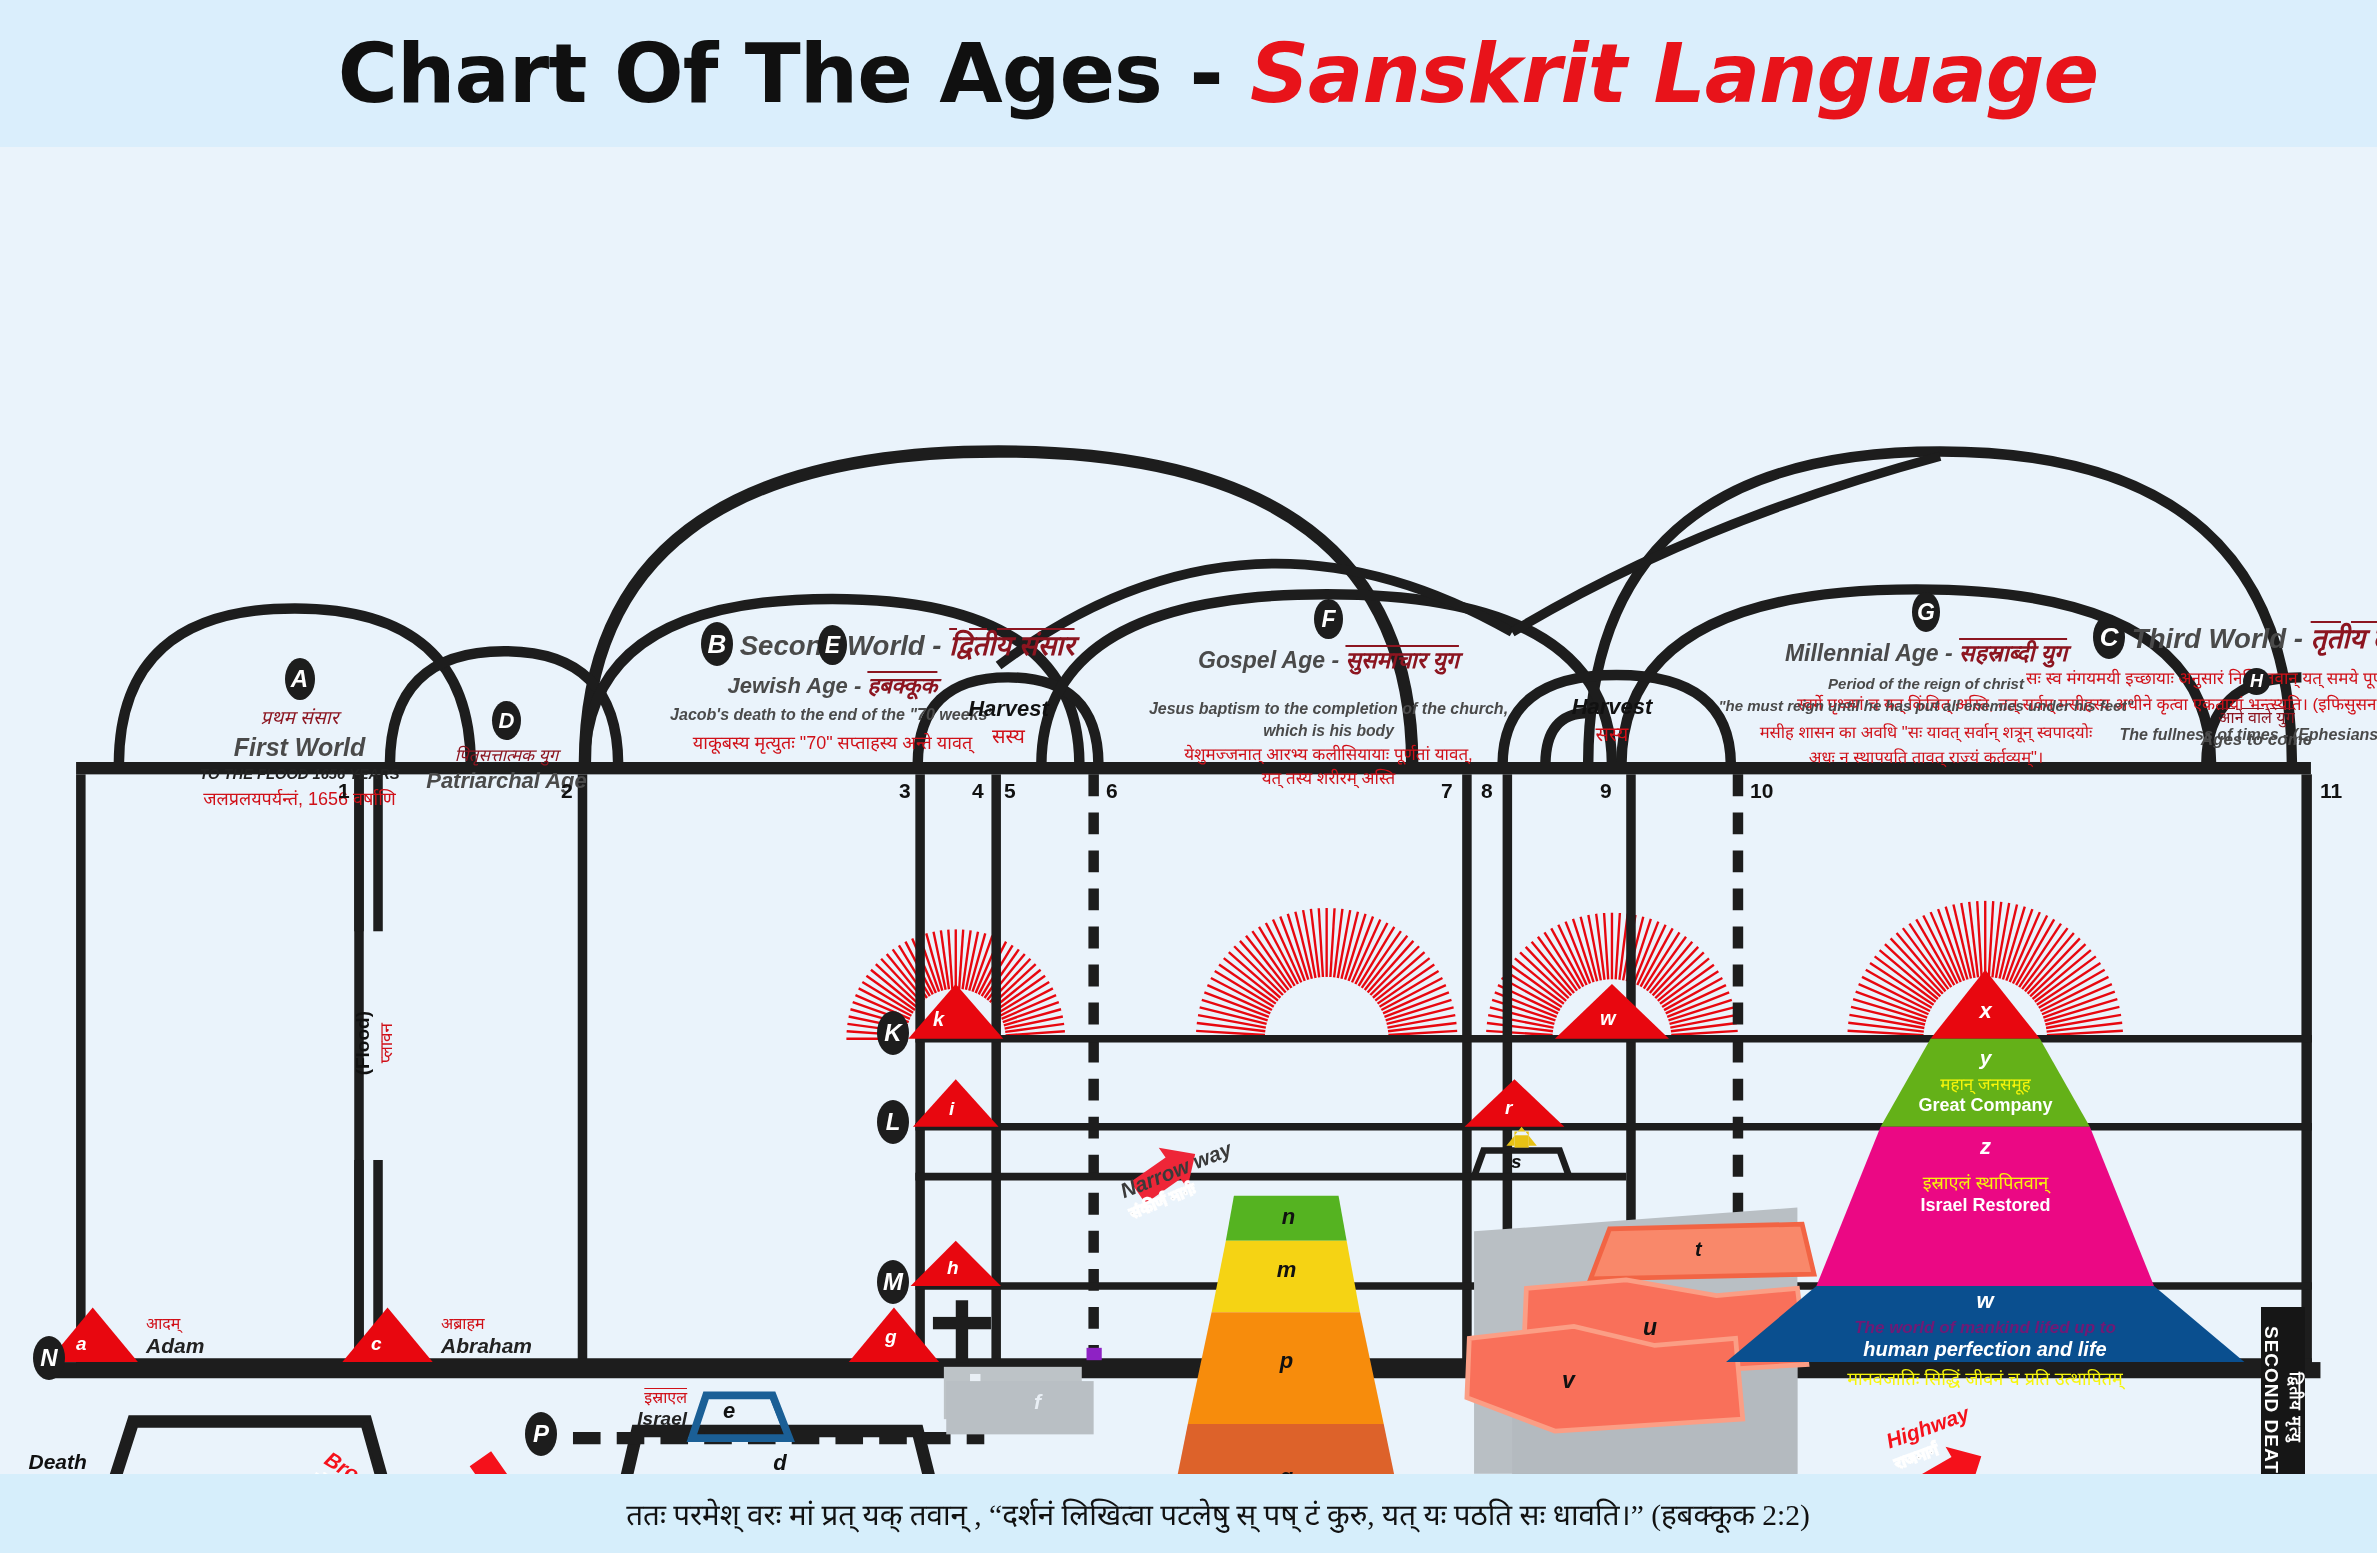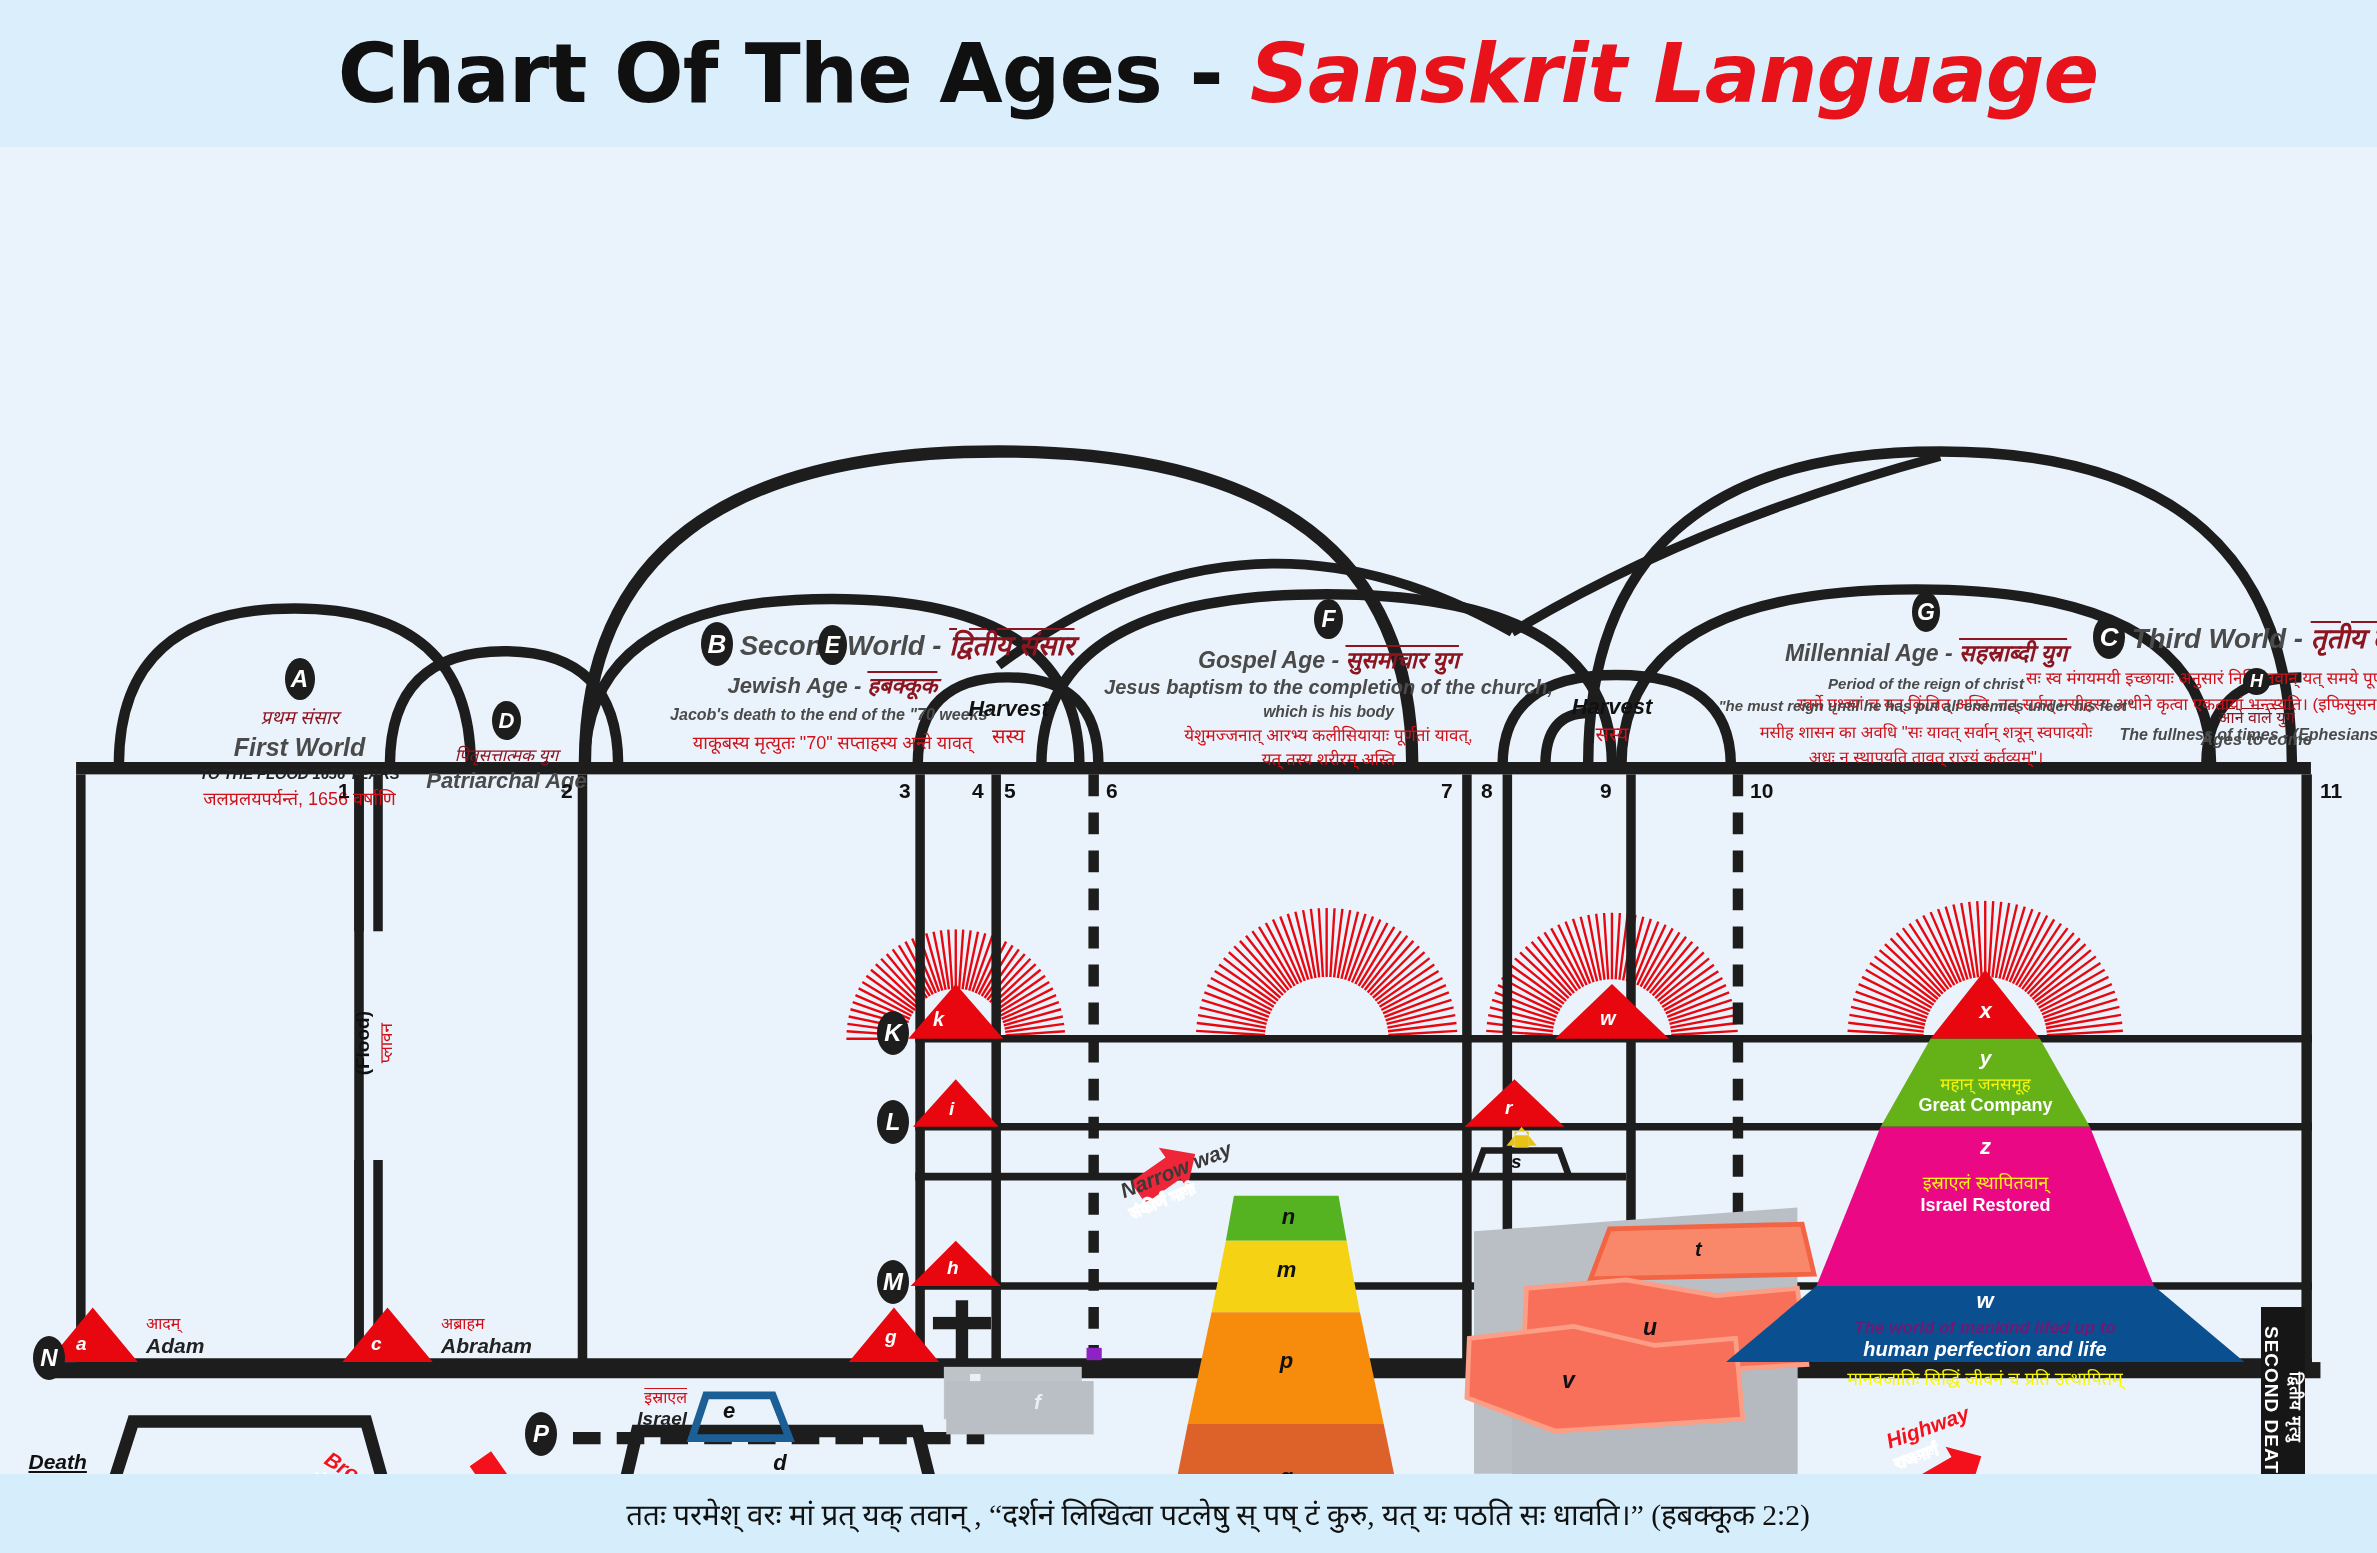--- a/index.html
+++ b/index.html
@@ -587,21 +587,21 @@
   <div class="txt" style="left:590px; top:478px; width:485px; text-align:center;">
     <div class="circ" style="position:relative;display:inline-flex;width:28.5px;height:40px;font-size:23px;">E</div>
     <div style="font-size:22px;margin-top:3.8px;" class="gray-it"><span>Jewish Age - </span><span class="sa-dark" style="text-decoration:overline;font-style:italic;">हबक्कूक</span></div>
     <div class="gray-it" style="font-size:16px;margin-top:7.6px;">Jacob's death to the end of the "70 weeks"</div>
     <div class="sa" style="font-size:18px;margin-top:5.7px;">याकूबस्य मृत्युतः "70" सप्ताहस्य अन्ते यावत्</div>
   </div>
 
   <div class="txt" style="left:1048px; top:452px; width:561px; text-align:center;">
     <div class="circ" style="position:relative;display:inline-flex;width:28.5px;height:40px;font-size:23px;">F</div>
     <div style="font-size:23px;margin-top:3.8px;" class="gray-it"><span>Gospel Age - </span><span class="sa-dark" style="text-decoration:overline;font-style:italic;">सुसमाचार युग</span></div>
-    <div class="gray-it" style="font-size:20px;margin-top:1px;">Jesus baptism to the completion of the church,</div>
+    <div class="gray-it" style="font-size:16px;margin-top:25px;">Jesus baptism to the completion of the church,</div>
     <div class="gray-it" style="font-size:15.7px;margin-top:3.8px;">which is his body</div>
     <div class="sa" style="font-size:17px;margin-top:2px;">येशुमज्जनात् आरभ्य कलीसियायाः पूर्णतां यावत्,</div>
     <div class="sa" style="font-size:17px;margin-top:1.9px;">यत् तस्य शरीरम् अस्ति</div>
   </div>
 
   <div class="txt" style="left:1631px; top:445px; width:590px; text-align:center;">
     <div class="circ" style="position:relative;display:inline-flex;width:28.5px;height:40px;font-size:23px;">G</div>
     <div style="font-size:23px;margin-top:3.8px;" class="gray-it"><span>Millennial Age - </span><span class="sa-dark" style="text-decoration:overline;font-style:italic;">सहस्राब्दी युग</span></div>
     <div class="gray-it" style="font-size:15px;margin-top:7.6px;">Period of the reign of christ</div>
     <div class="gray-it" style="font-size:15px;margin-top:4.8px;">"he must reign until he has put all enemies under his feet"</div>
@@ -722,21 +722,21 @@
     <div style="font-size:21px;font-weight:bold;font-style:italic;color:#f5111b;">Broad way</div>
     <div style="font-size:16px;font-weight:bold;color:#111;-webkit-text-stroke:1.4px #fff;">बोडवे</div>
   </div>
 
   <div class="txt" style="left:1883px; top:1284px; transform:rotate(-20deg); transform-origin:left top;">
     <div style="font-size:21px;font-weight:bold;font-style:italic;color:#f5111b;">Highway</div>
     <div style="font-size:16px;font-weight:bold;color:#111;-webkit-text-stroke:1.4px #fff;">राजमार्ग</div>
   </div>
 
   <div class="txt" style="left:28.5px; top:1303px;">
-    <div style="font-size:21px;font-weight:bold;font-style:italic;color:#111;text-decoration:underline;">Death</div>
+    <div style="font-size:21px;font-weight:bold;font-style:italic;color:#111;">Death</div>
     <div class="sa" style="font-size:17px;">मृत्यु</div>
   </div>
 
   <div id="second-death">
     <span>SECOND DEATH</span>
     <span class="sdsa">द्वितीय मृत्यु</span>
   </div>
 
 </div>
 

